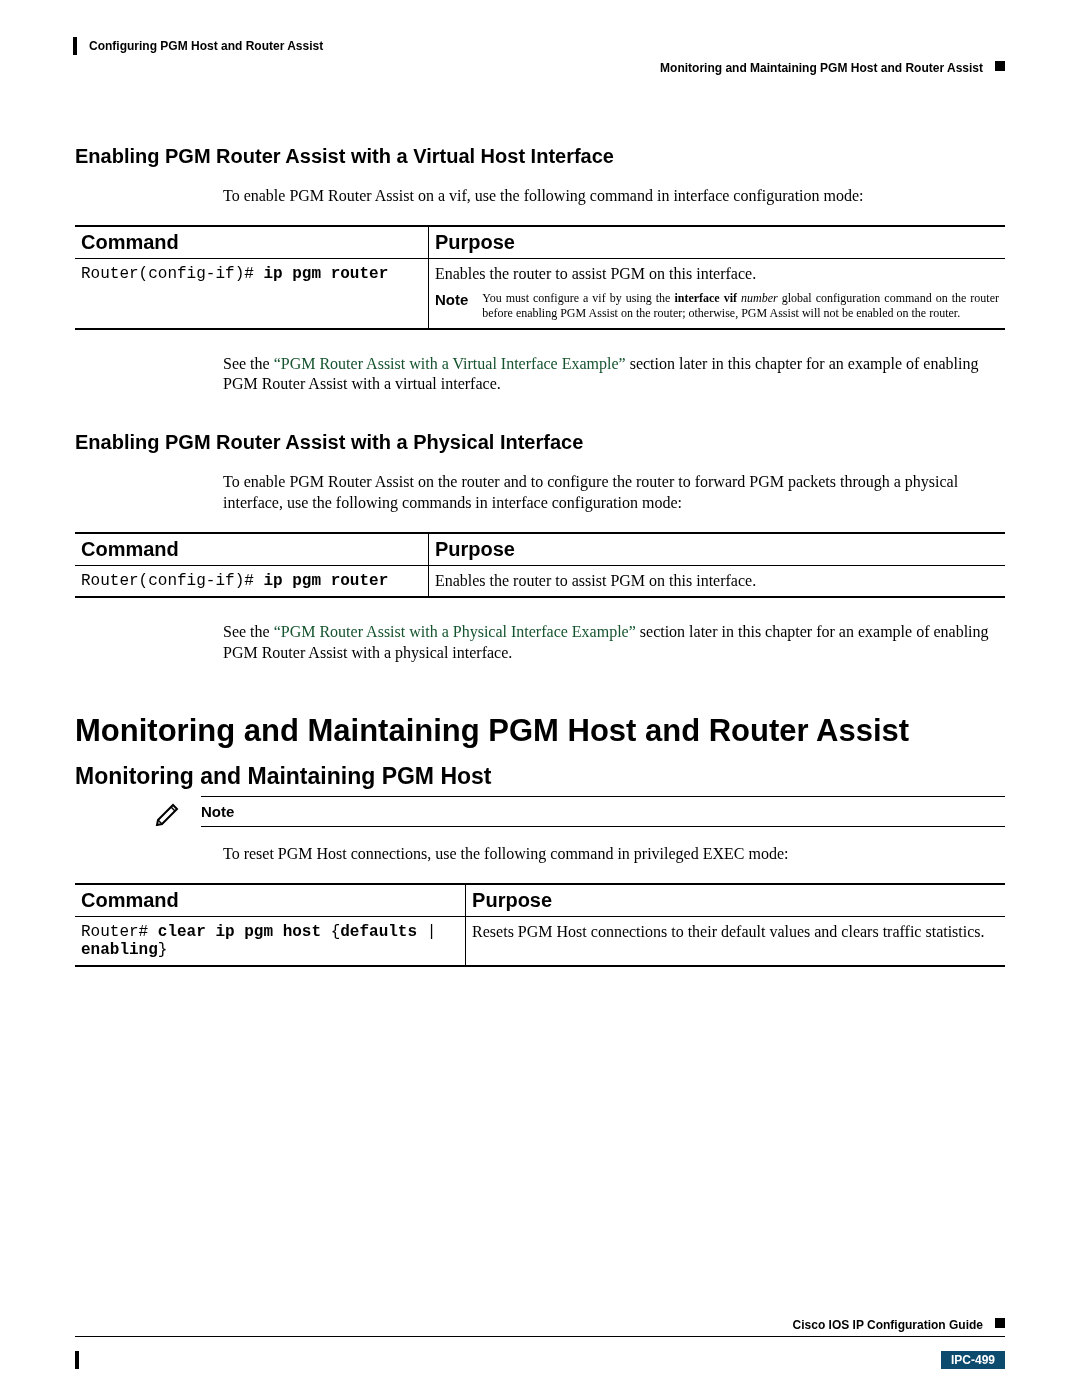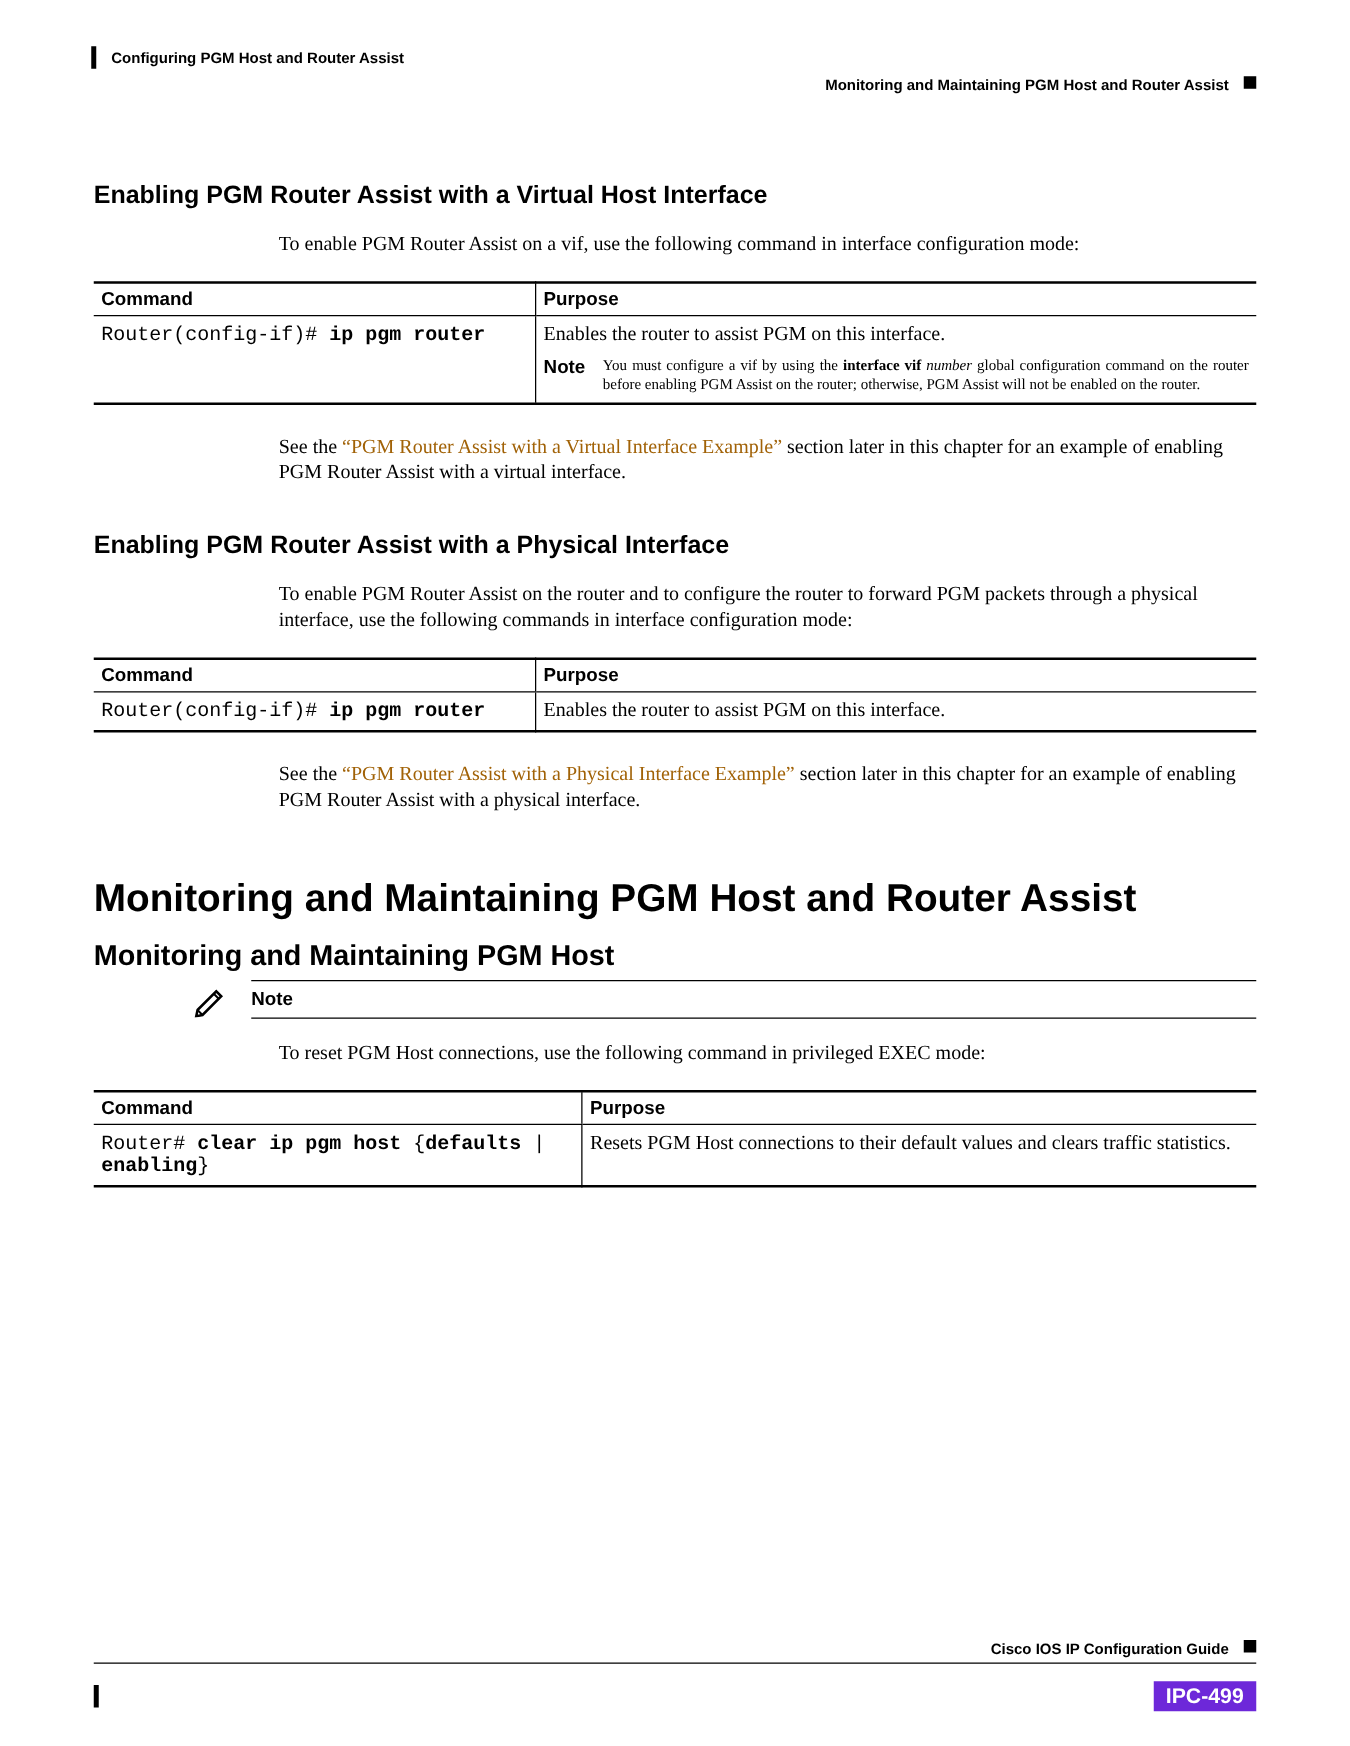--- a/index.html
+++ b/index.html
@@ -78,36 +78,36 @@
     line-height: 1.3;
     margin-left: 148px;
   }
   p.body-after-table {
     font-size: 16px;
     margin: 24px 0 36px 0;
     line-height: 1.3;
     margin-left: 148px;
   }
   .xref {
-    color: #a16207;
+    color: #14532d;
   }
   .ital { font-style: italic; }
   .bld { font-weight: bold; }
 
   table.cmd {
     width: 100%;
     border-collapse: collapse;
     border-top: 2px solid #000;
     border-bottom: 2px solid #000;
     margin-bottom: 0;
   }
   table.cmd th {
     font-family: Arial, Helvetica, sans-serif;
     font-weight: bold;
-    font-size: 15px;
+    font-size: 20px;
     text-align: left;
     padding: 4px 6px 4px 6px;
     border-bottom: 1px solid #000;
   }
   table.cmd td {
     font-size: 16px;
     padding: 6px 6px 6px 6px;
     vertical-align: top;
   }
   table.cmd .col-cmd { width: 38%; }
@@ -193,25 +193,25 @@
     display: flex;
     justify-content: space-between;
     align-items: center;
   }
   .left-bar {
     width: 4px;
     height: 18px;
     background: #000;
   }
   .page-num {
-    background: #6d28d9;
+    background: #0c4a6e;
     color: #fff;
     font-family: Arial, Helvetica, sans-serif;
     font-weight: bold;
-    font-size: 17px;
+    font-size: 12px;
     padding: 2px 10px;
   }
 
   table.cmd3 .col-cmd3 { width: 42%; }
   table.cmd3 .col-purp3 { width: 58%; border-left: 1px solid #000;}
 </style>
 </head>
 <body>
 
 <div class="page">

